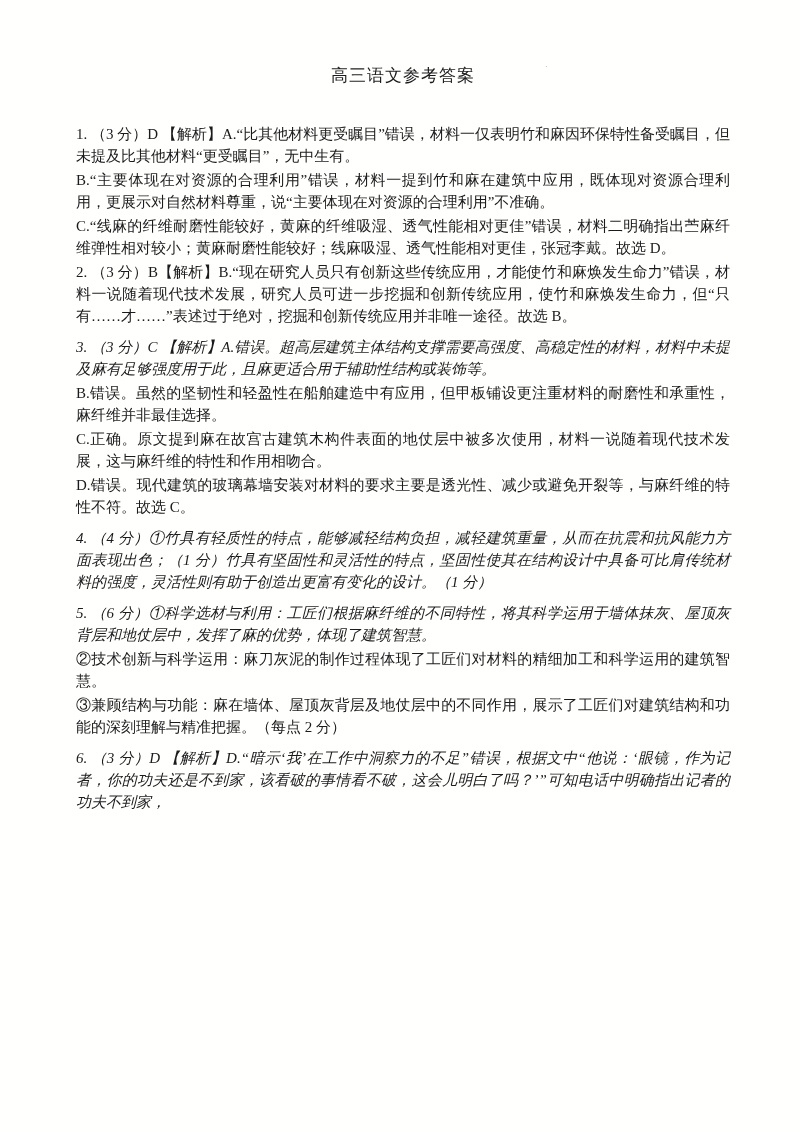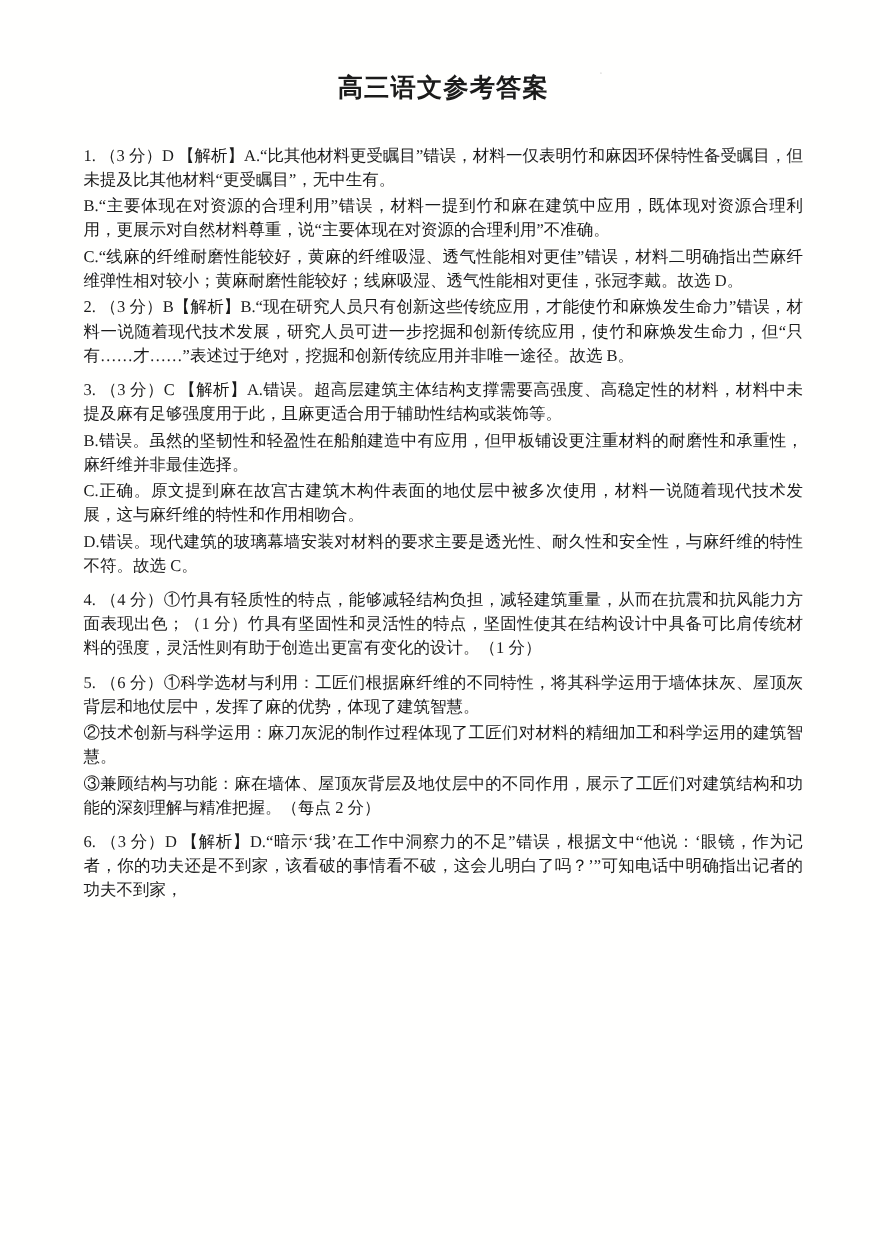--- a/index.html
+++ b/index.html
@@ -12,34 +12,34 @@
     font-family: "Liberation Serif", serif;
     color: #1b1b1b;
     box-sizing: border-box;
   }
   .content {
     padding: 64px 70px 0 76px;
     box-sizing: border-box;
   }
   .doc-title {
     text-align: center;
-    font-weight: bold;
-    font-size: 23px;
+    font-weight: normal;
+    font-size: 17px;
     margin: 0 0 36px 0;
     letter-spacing: 1px;
   }
   .para {
     font-size: 15px;
     line-height: 22px;
     text-align: justify;
     text-justify: inter-ideograph;
     margin: 0 0 2px 0;
     word-break: break-all;
   }
-  .para.gap { margin-top: 9px; }
+  .para.gap { margin-top: 9px; font-style: italic; }
   .stray-mark {
     position: absolute;
     left: 545px;
     top: 62px;
     font-size: 8px;
     color: #a9a9a9;
   }
 </style>
 </head>
 <body>
@@ -49,20 +49,20 @@
   <div class="content">
     <h1 class="doc-title">高三语文参考答案</h1>
 
     <p class="para">1. （3 分）D 【解析】A.“比其他材料更受瞩目”错误，材料一仅表明竹和麻因环保特性备受瞩目，但未提及比其他材料“更受瞩目”，无中生有。</p>
     <p class="para">B.“主要体现在对资源的合理利用”错误，材料一提到竹和麻在建筑中应用，既体现对资源合理利用，更展示对自然材料尊重，说“主要体现在对资源的合理利用”不准确。</p>
     <p class="para">C.“线麻的纤维耐磨性能较好，黄麻的纤维吸湿、透气性能相对更佳”错误，材料二明确指出苎麻纤维弹性相对较小；黄麻耐磨性能较好；线麻吸湿、透气性能相对更佳，张冠李戴。故选 D。</p>
     <p class="para">2. （3 分）B【解析】B.“现在研究人员只有创新这些传统应用，才能使竹和麻焕发生命力”错误，材料一说随着现代技术发展，研究人员可进一步挖掘和创新传统应用，使竹和麻焕发生命力，但“只有……才……”表述过于绝对，挖掘和创新传统应用并非唯一途径。故选 B。</p>
     <p class="para gap">3. （3 分）C 【解析】A.错误。超高层建筑主体结构支撑需要高强度、高稳定性的材料，材料中未提及麻有足够强度用于此，且麻更适合用于辅助性结构或装饰等。</p>
     <p class="para">B.错误。虽然的坚韧性和轻盈性在船舶建造中有应用，但甲板铺设更注重材料的耐磨性和承重性，麻纤维并非最佳选择。</p>
     <p class="para">C.正确。原文提到麻在故宫古建筑木构件表面的地仗层中被多次使用，材料一说随着现代技术发展，这与麻纤维的特性和作用相吻合。</p>
-    <p class="para">D.错误。现代建筑的玻璃幕墙安装对材料的要求主要是透光性、耐久性和安全性，与麻纤维的特性不符。故选 C。</p>
+    <p class="para">D.错误。现代建筑的玻璃幕墙安装对材料的要求主要是透光性、减少或避免开裂等，与麻纤维的特性不符。故选 C。</p>
     <p class="para gap">4. （4 分）①竹具有轻质性的特点，能够减轻结构负担，减轻建筑重量，从而在抗震和抗风能力方面表现出色；（1 分）竹具有坚固性和灵活性的特点，坚固性使其在结构设计中具备可比肩传统材料的强度，灵活性则有助于创造出更富有变化的设计。（1 分）</p>
     <p class="para gap">5. （6 分）①科学选材与利用：工匠们根据麻纤维的不同特性，将其科学运用于墙体抹灰、屋顶灰背层和地仗层中，发挥了麻的优势，体现了建筑智慧。</p>
     <p class="para">②技术创新与科学运用：麻刀灰泥的制作过程体现了工匠们对材料的精细加工和科学运用的建筑智慧。</p>
     <p class="para">③兼顾结构与功能：麻在墙体、屋顶灰背层及地仗层中的不同作用，展示了工匠们对建筑结构和功能的深刻理解与精准把握。（每点 2 分）</p>
     <p class="para gap">6. （3 分）D 【解析】D.“暗示‘我’在工作中洞察力的不足”错误，根据文中“他说：‘眼镜，作为记者，你的功夫还是不到家，该看破的事情看不破，这会儿明白了吗？’”可知电话中明确指出记者的功夫不到家，</p>
   </div>
 </div>
 
 </body></html>

